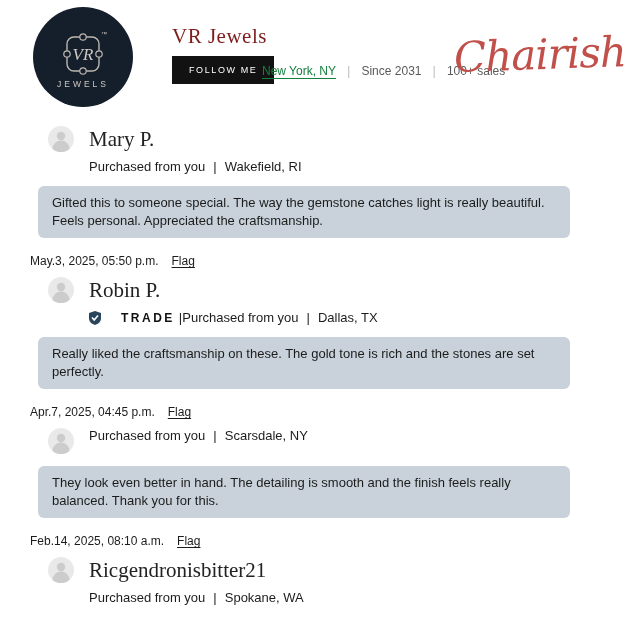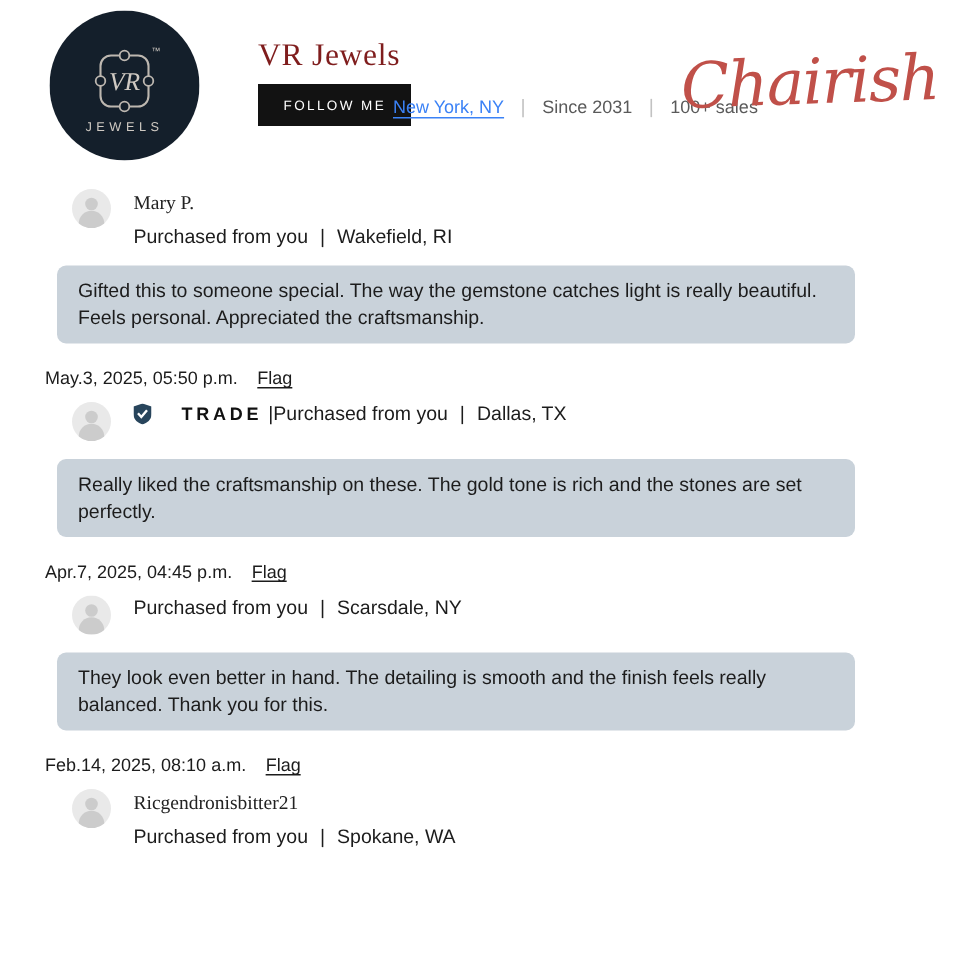--- a/index.html
+++ b/index.html
@@ -9,32 +9,32 @@
   
   .header { position:relative; height:120px; }
   .logo-wrap { position:absolute; left:33px; top:7px; width:100px; height:100px; cursor:pointer; }
   .title { position:absolute; left:172px; top:24px; font-family:"Liberation Serif", serif;
            font-size:21px; font-weight:400; color:#7f1d1d; letter-spacing:.5px; }
   .follow-btn { position:absolute; left:172px; top:56px; background:#121212; color:#ffffff;
                 border:none; font-family:"Liberation Sans", sans-serif; font-size:9px;
                 letter-spacing:1.6px; padding:9px 17px; cursor:pointer; }
   .meta-row { position:absolute; left:262px; top:63px; display:flex; align-items:center;
               font-size:12px; color:#5a5a5a; white-space:nowrap; }
-  .meta-link { color:#3b82f6; text-decoration:underline; text-underline-offset:3px; cursor:pointer; }
+  .meta-link { color:#15803d; text-decoration:underline; text-underline-offset:3px; cursor:pointer; }
   .meta-div { color:#c2c2c2; margin:0 11px; font-size:13px; }
   .brand { position:absolute; right:14px; top:30px; font-family:"DejaVu Serif", serif;
            font-style:italic; font-size:42px; color:#c05049; letter-spacing:-1px;
            transform:rotate(-2deg); cursor:pointer; }
 
   
   .reviews { padding-top:6px; }
   .review { margin-bottom:9px; }
   .review-head { margin-left:48px; display:flex; gap:15px; align-items:flex-start; }
   .avatar { width:26px; height:26px; flex:0 0 auto; }
-  .r-name { font-family:"Liberation Serif", serif; font-size:13px; color:#222;
+  .r-name { font-family:"Liberation Serif", serif; font-size:21px; color:#222;
             margin:1px 0 7px; }
   .r-sub { font-size:13px; color:#1c1c1c; display:flex; align-items:center; white-space:nowrap; }
   .r-sub .sub-div { margin:0 8px; color:#1c1c1c; }
   .trade-badge { display:inline-flex; align-items:center; gap:20px; margin-right:4px;
                  font-weight:bold; font-size:12px; letter-spacing:2.5px; color:#111; }
   .trade-badge svg { width:12px; height:14px; }
   .bubble { margin:12px 70px 16px 38px; background:#c9d2da; border-radius:6px;
             min-height:47px; display:flex; align-items:center; padding:8px 14px;
             font-size:13px; line-height:18px; color:#1c1c1c; }
   .date-row { margin:8px 0 0 30px; font-size:12px; color:#1c1c1c;
@@ -103,20 +103,21 @@
   </div>
 
   <div class="review">
     <div class="review-head">
       <svg class="avatar" viewBox="0 0 26 26">
         <circle cx="13" cy="13" r="13" fill="#e9e9e9"></circle>
         <circle cx="13" cy="10" r="4.2" fill="#cccccc"></circle>
         <path d="M4.5 23 a8.5 8.5 0 0 1 17 0 a13 13 0 0 1 -17 0 Z" fill="#cccccc"></path>
       </svg>
       <div>
+        <div class="r-name">Robin P.</div>
         <div class="r-sub">
           <span class="trade-badge">
             <svg viewBox="0 0 12 14">
               <path d="M6 0 L12 2 V7 C12 11 9 13 6 14 C3 13 0 11 0 7 V2 Z" fill="#28455c"></path>
               <path d="M3 6.5 L5.2 9 L9 4.5" fill="none" stroke="#ffffff" stroke-width="1.6"></path>
             </svg>
             <span>TRADE</span>
           </span>
           <span>|</span>
           <span>Purchased from you</span>

